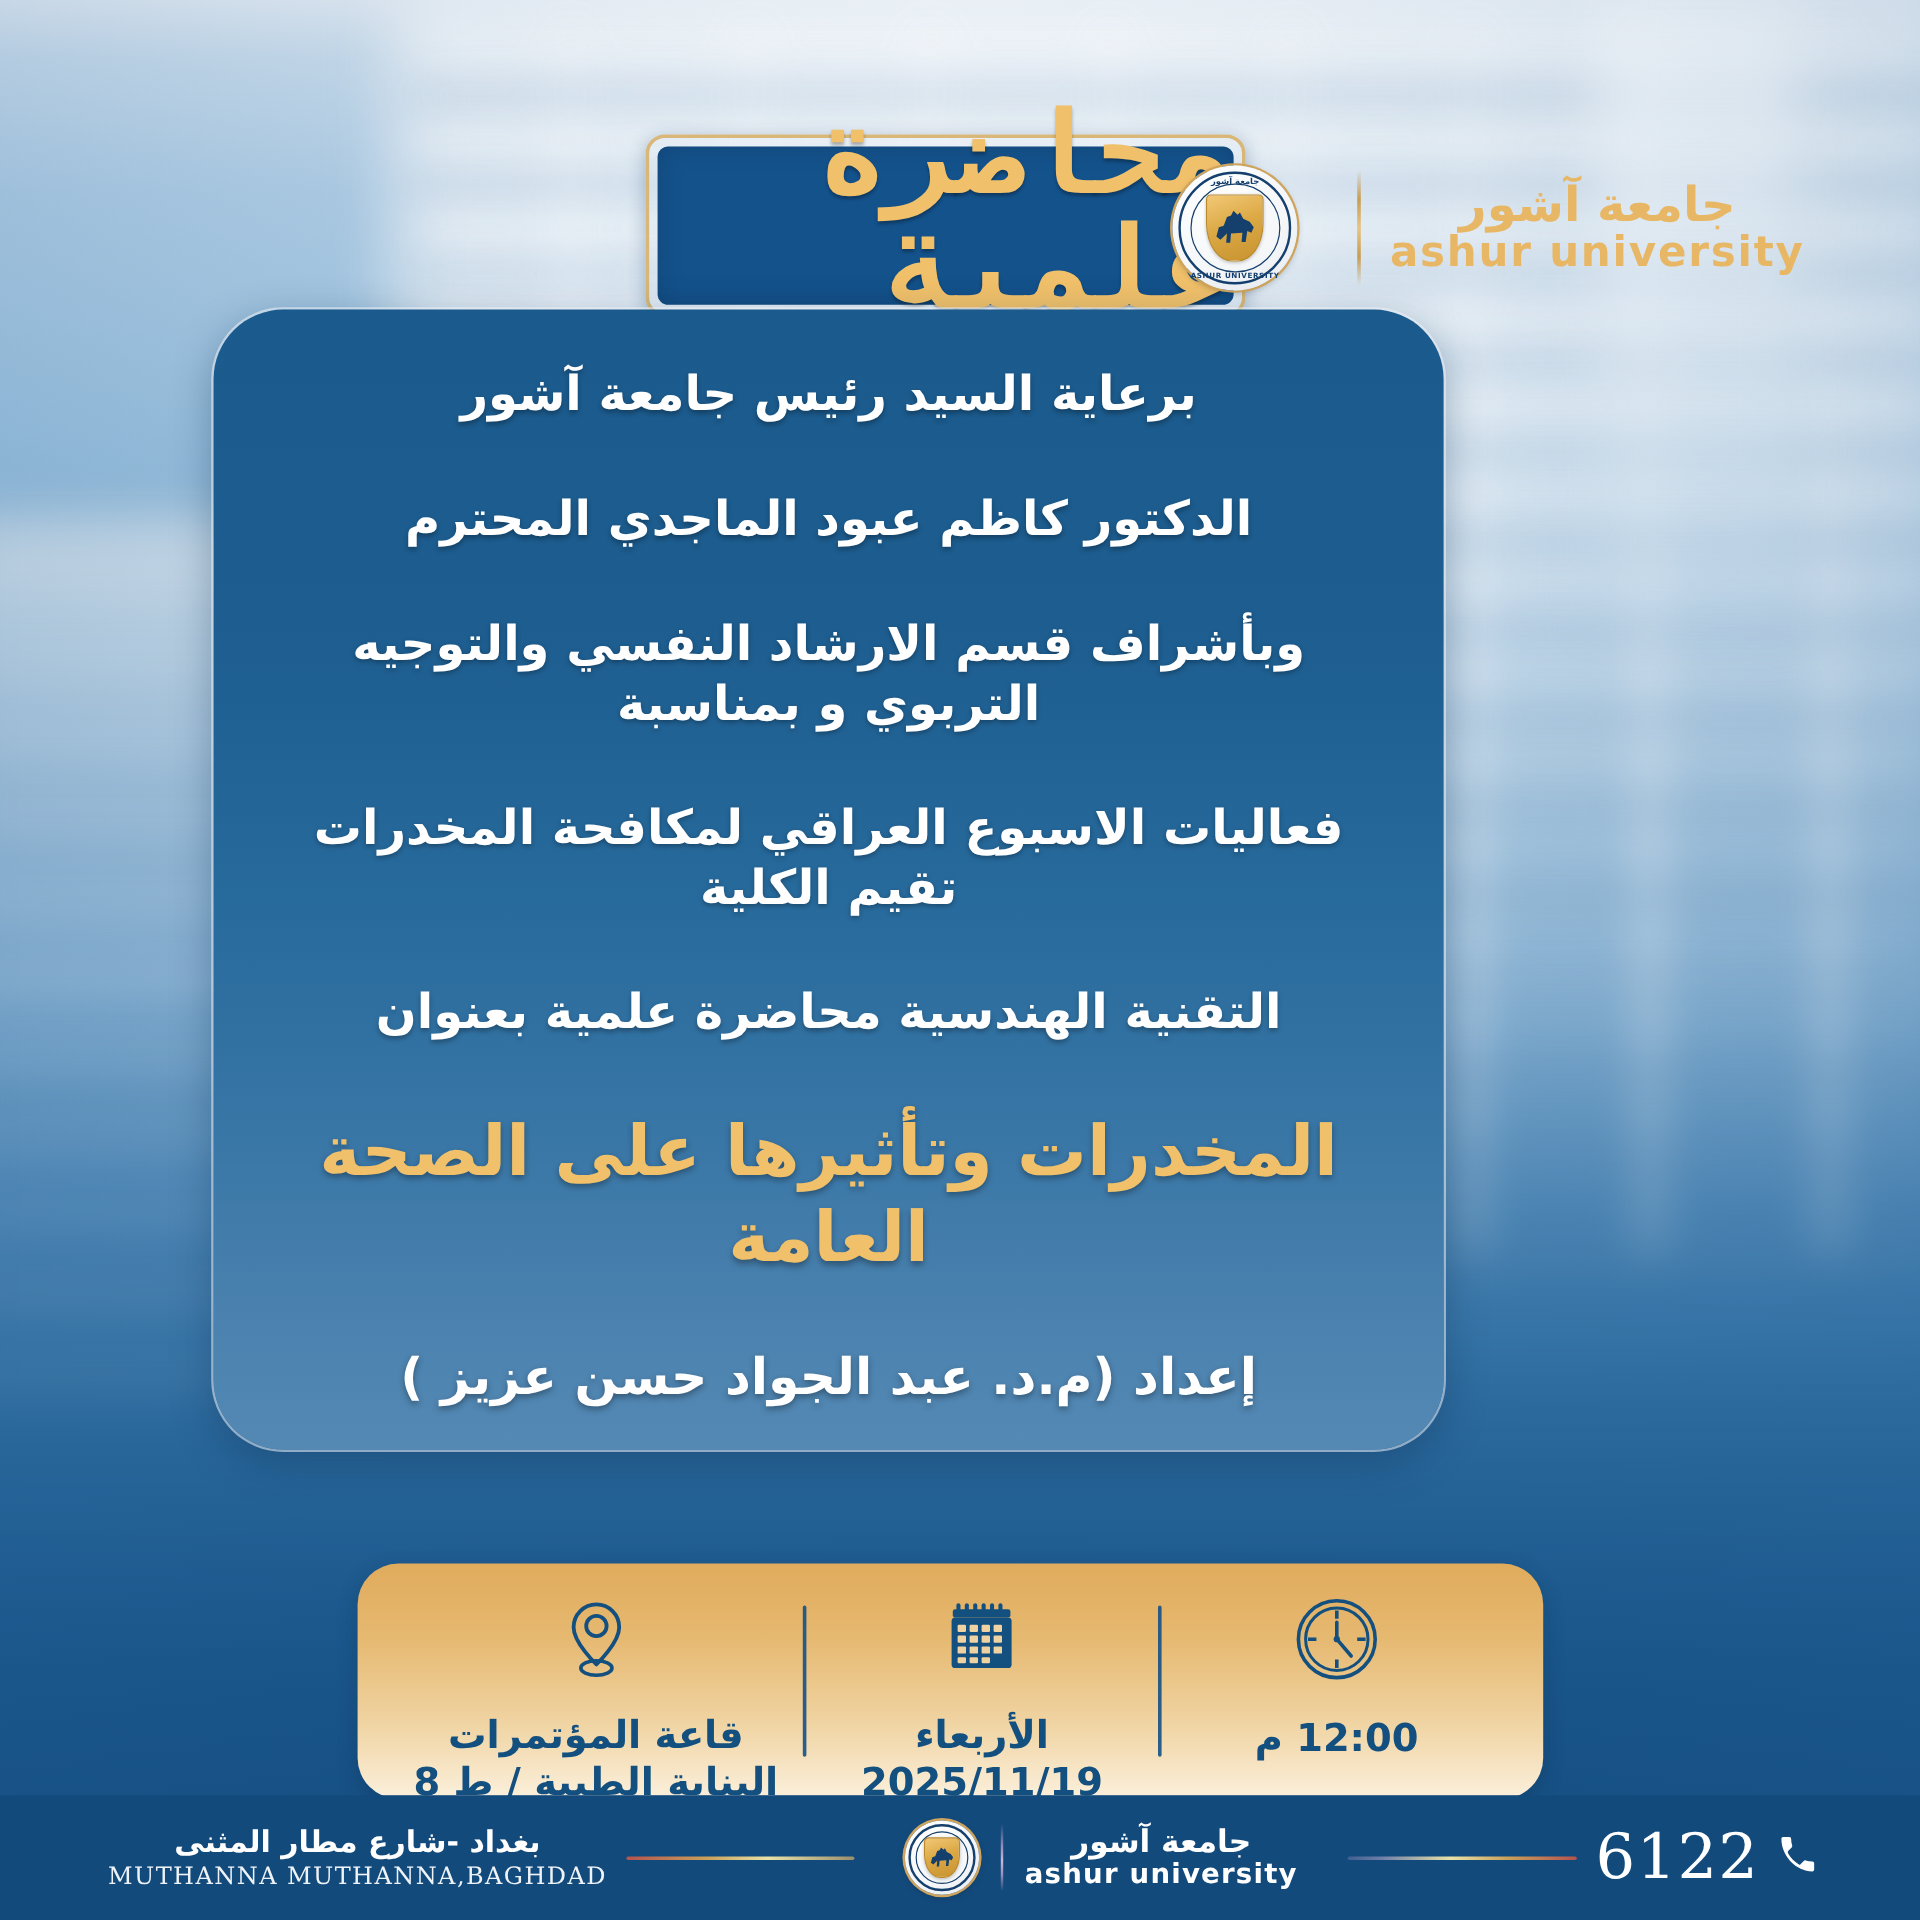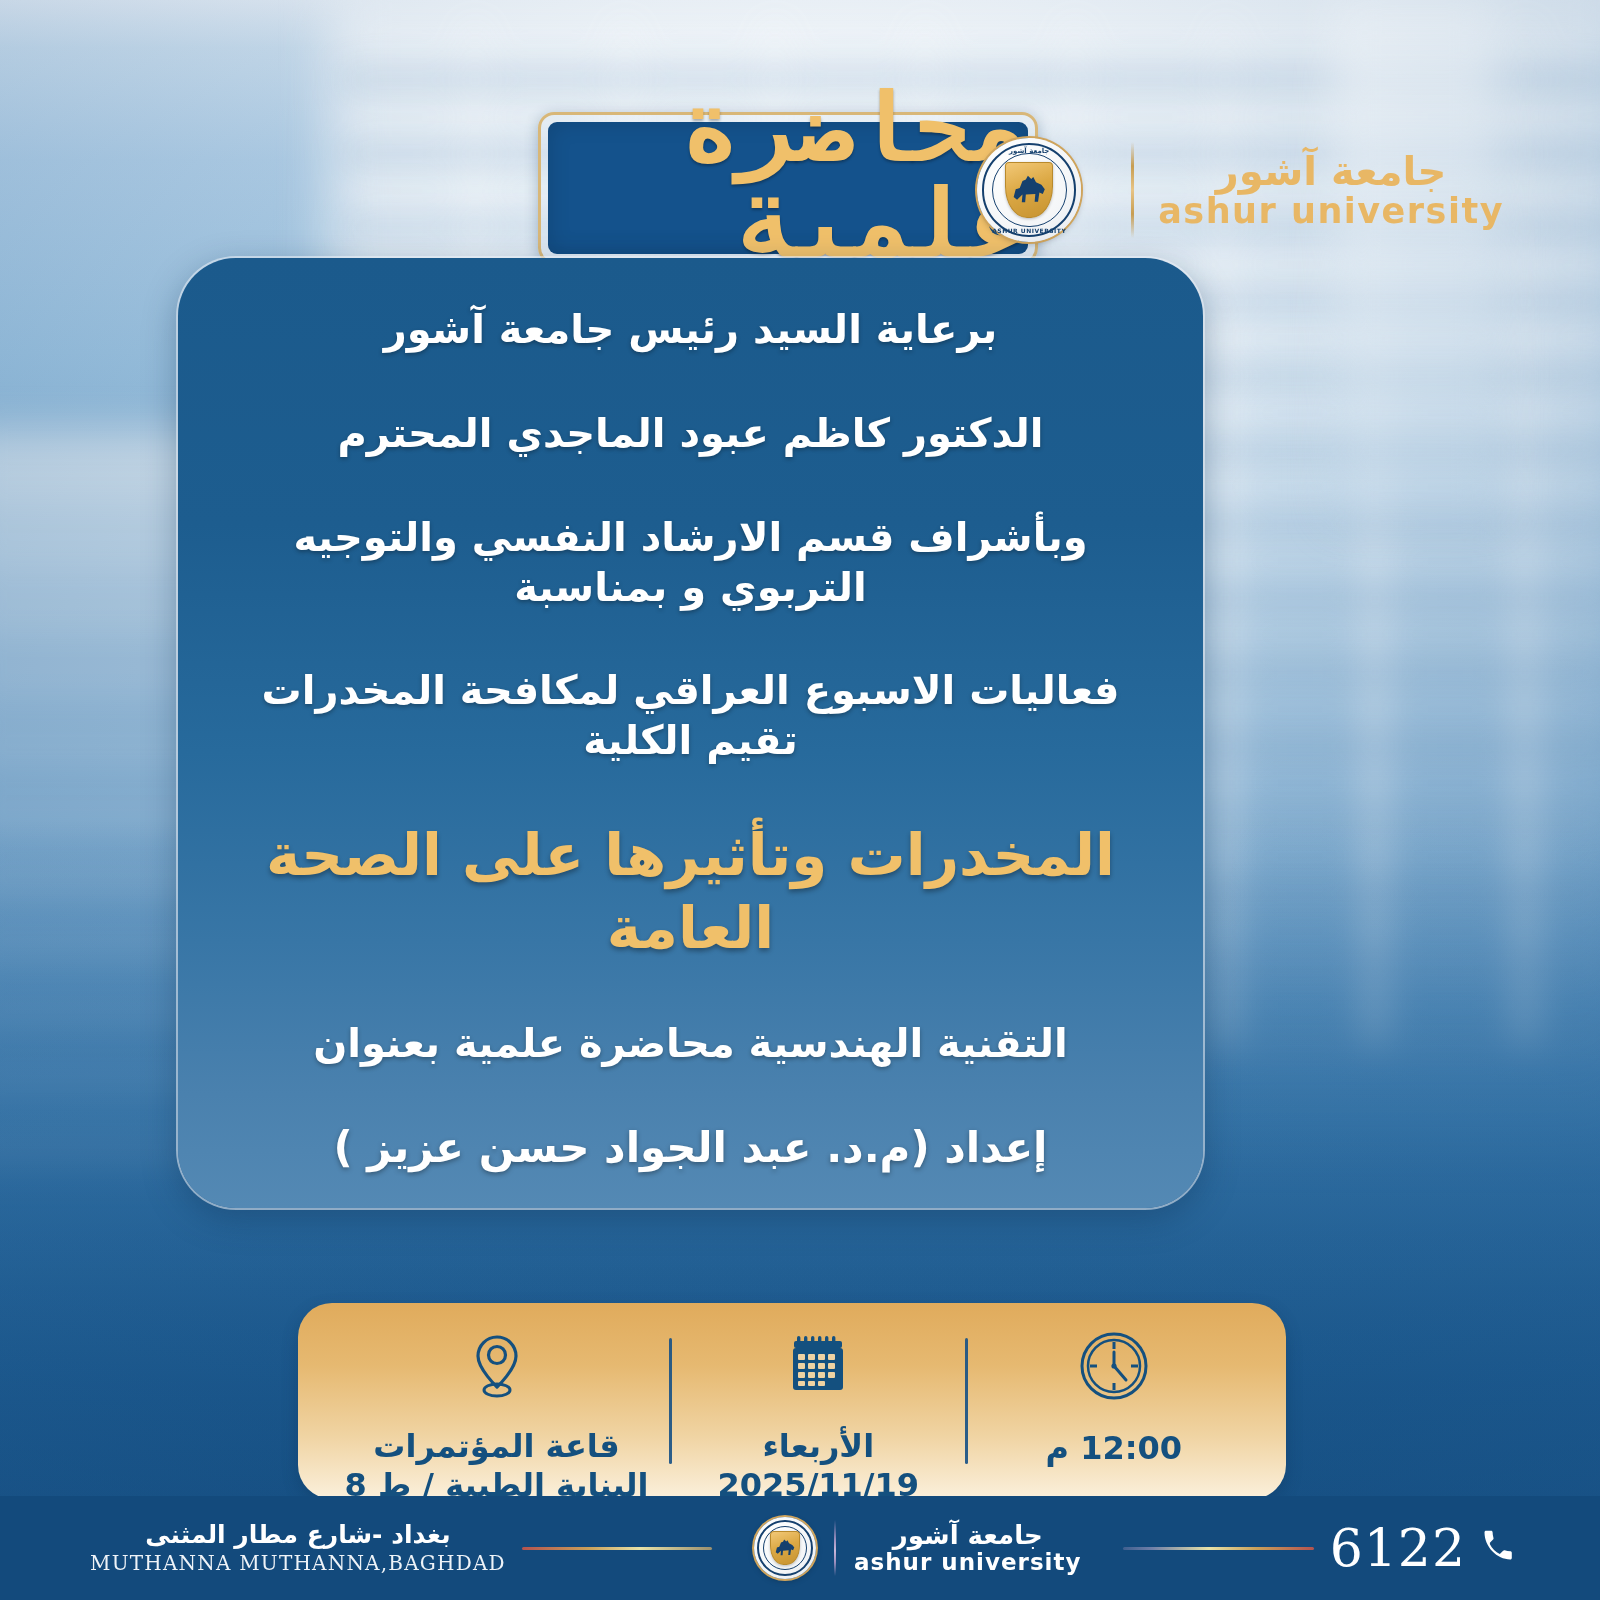--- a/index.html
+++ b/index.html
@@ -452,22 +452,22 @@
       </div>
     </div>
   </div>
 
   <div class="card">
     <div class="card-body">
       <div class="line">برعاية السيد رئيس جامعة آشور</div>
       <div class="line">الدكتور كاظم عبود الماجدي المحترم</div>
       <div class="line">وبأشراف قسم الارشاد النفسي والتوجيه التربوي و بمناسبة</div>
       <div class="line">فعاليات الاسبوع العراقي لمكافحة المخدرات تقيم الكلية</div>
+      <div class="line">التقنية الهندسية محاضرة علمية بعنوان</div>
       <div class="line gold">المخدرات وتأثيرها على الصحة العامة</div>
-      <div class="line">التقنية الهندسية محاضرة علمية بعنوان</div>
       <div class="line presenter">إعداد (م.د. عبد الجواد حسن عزيز )</div>
     </div>
   </div>
 
   <div class="info-bar">
 
     <div class="info-cell">
       <div class="info-icon">
         <svg width="72" height="72" viewBox="0 0 72 72" aria-hidden="true">
           <circle cx="36" cy="36" r="32" fill="none" stroke="#14507f" stroke-width="3"></circle>

